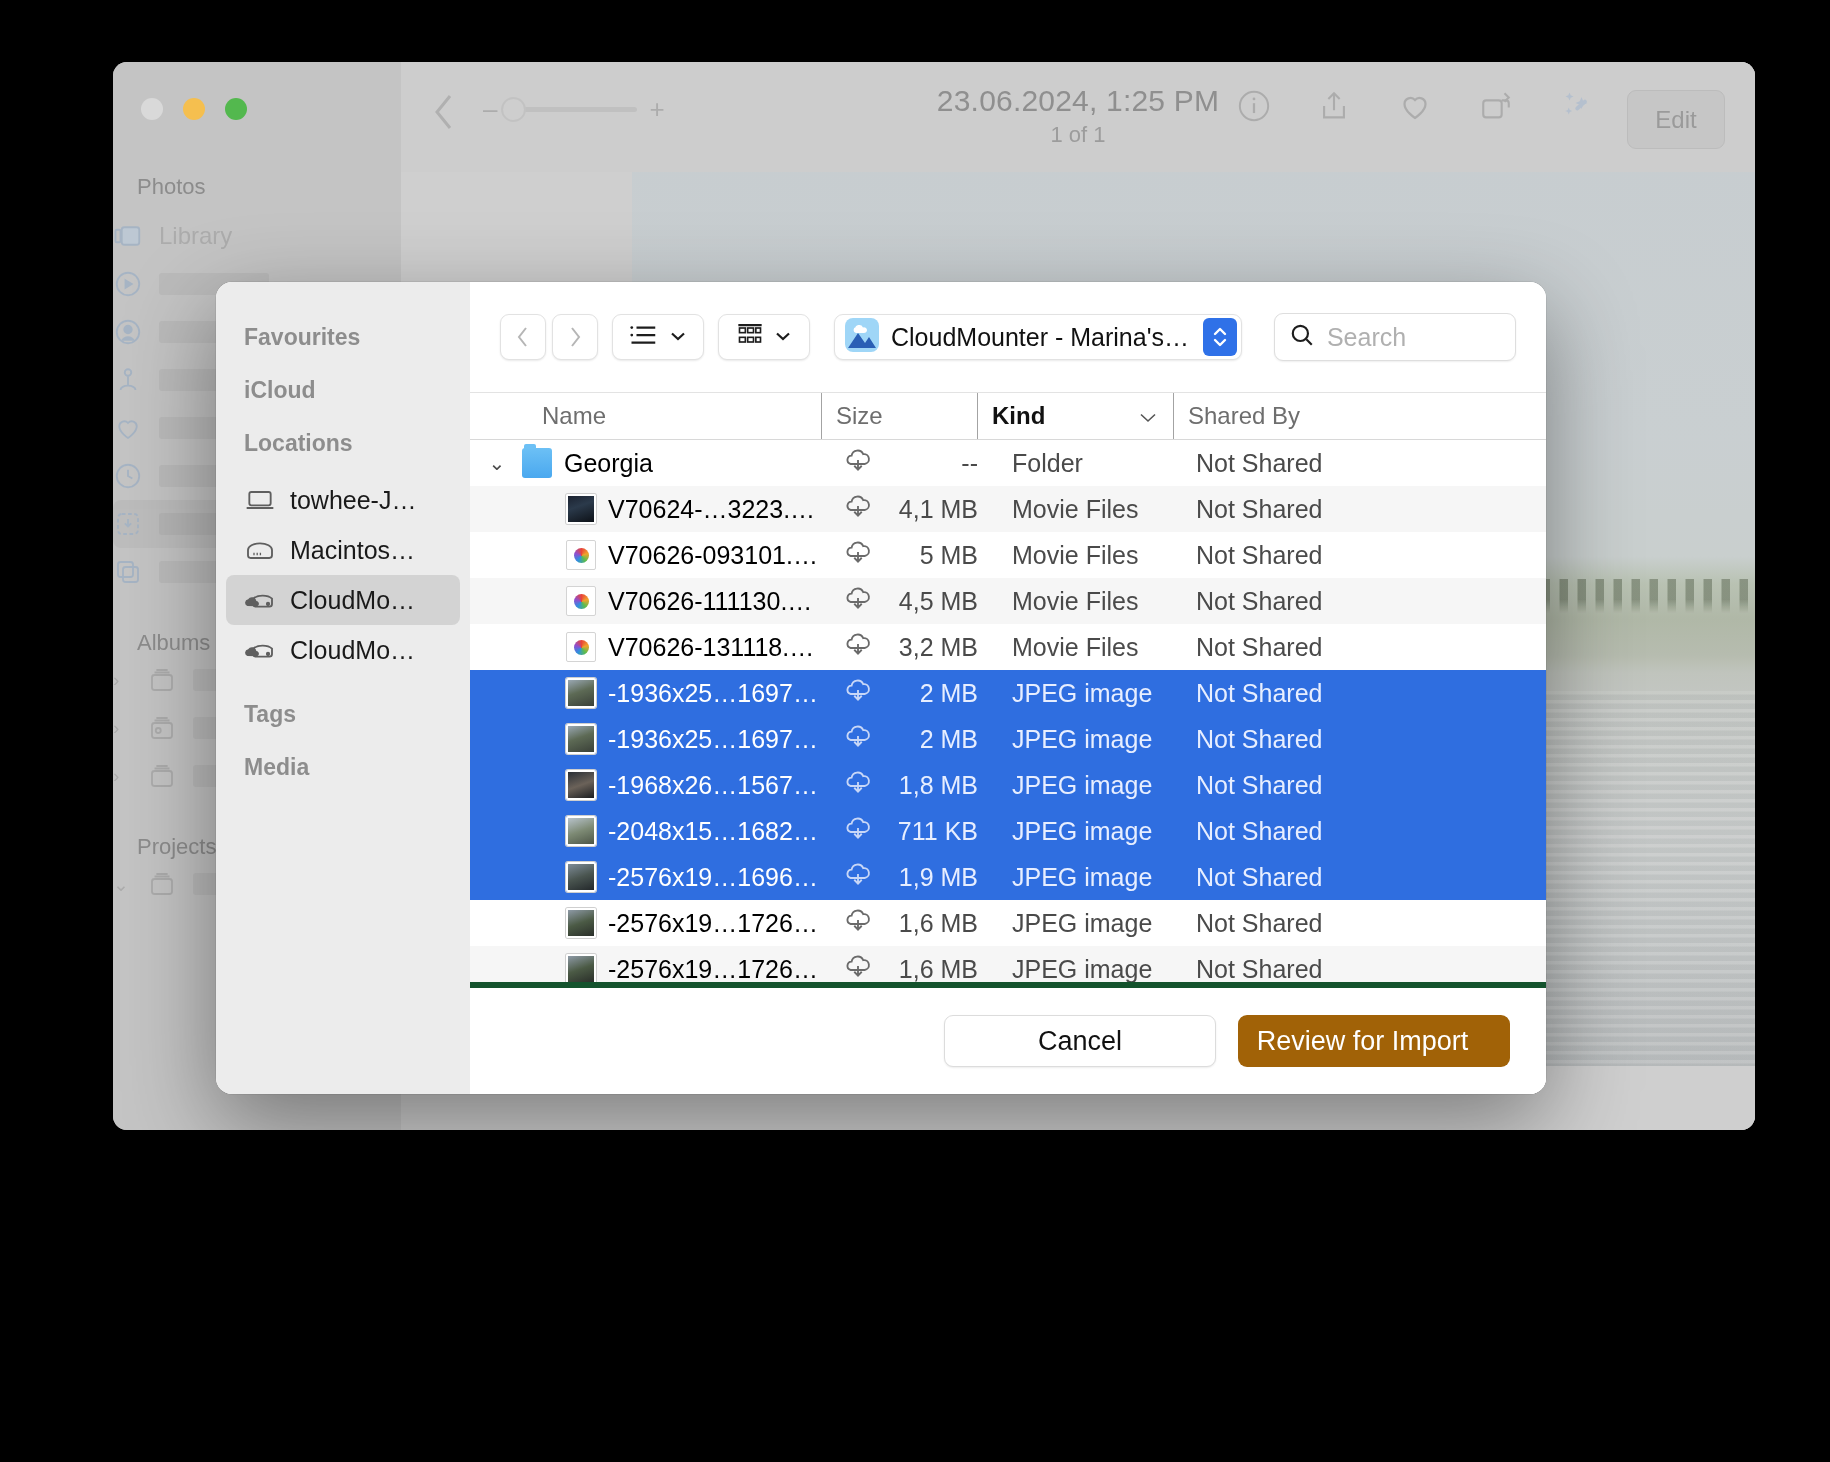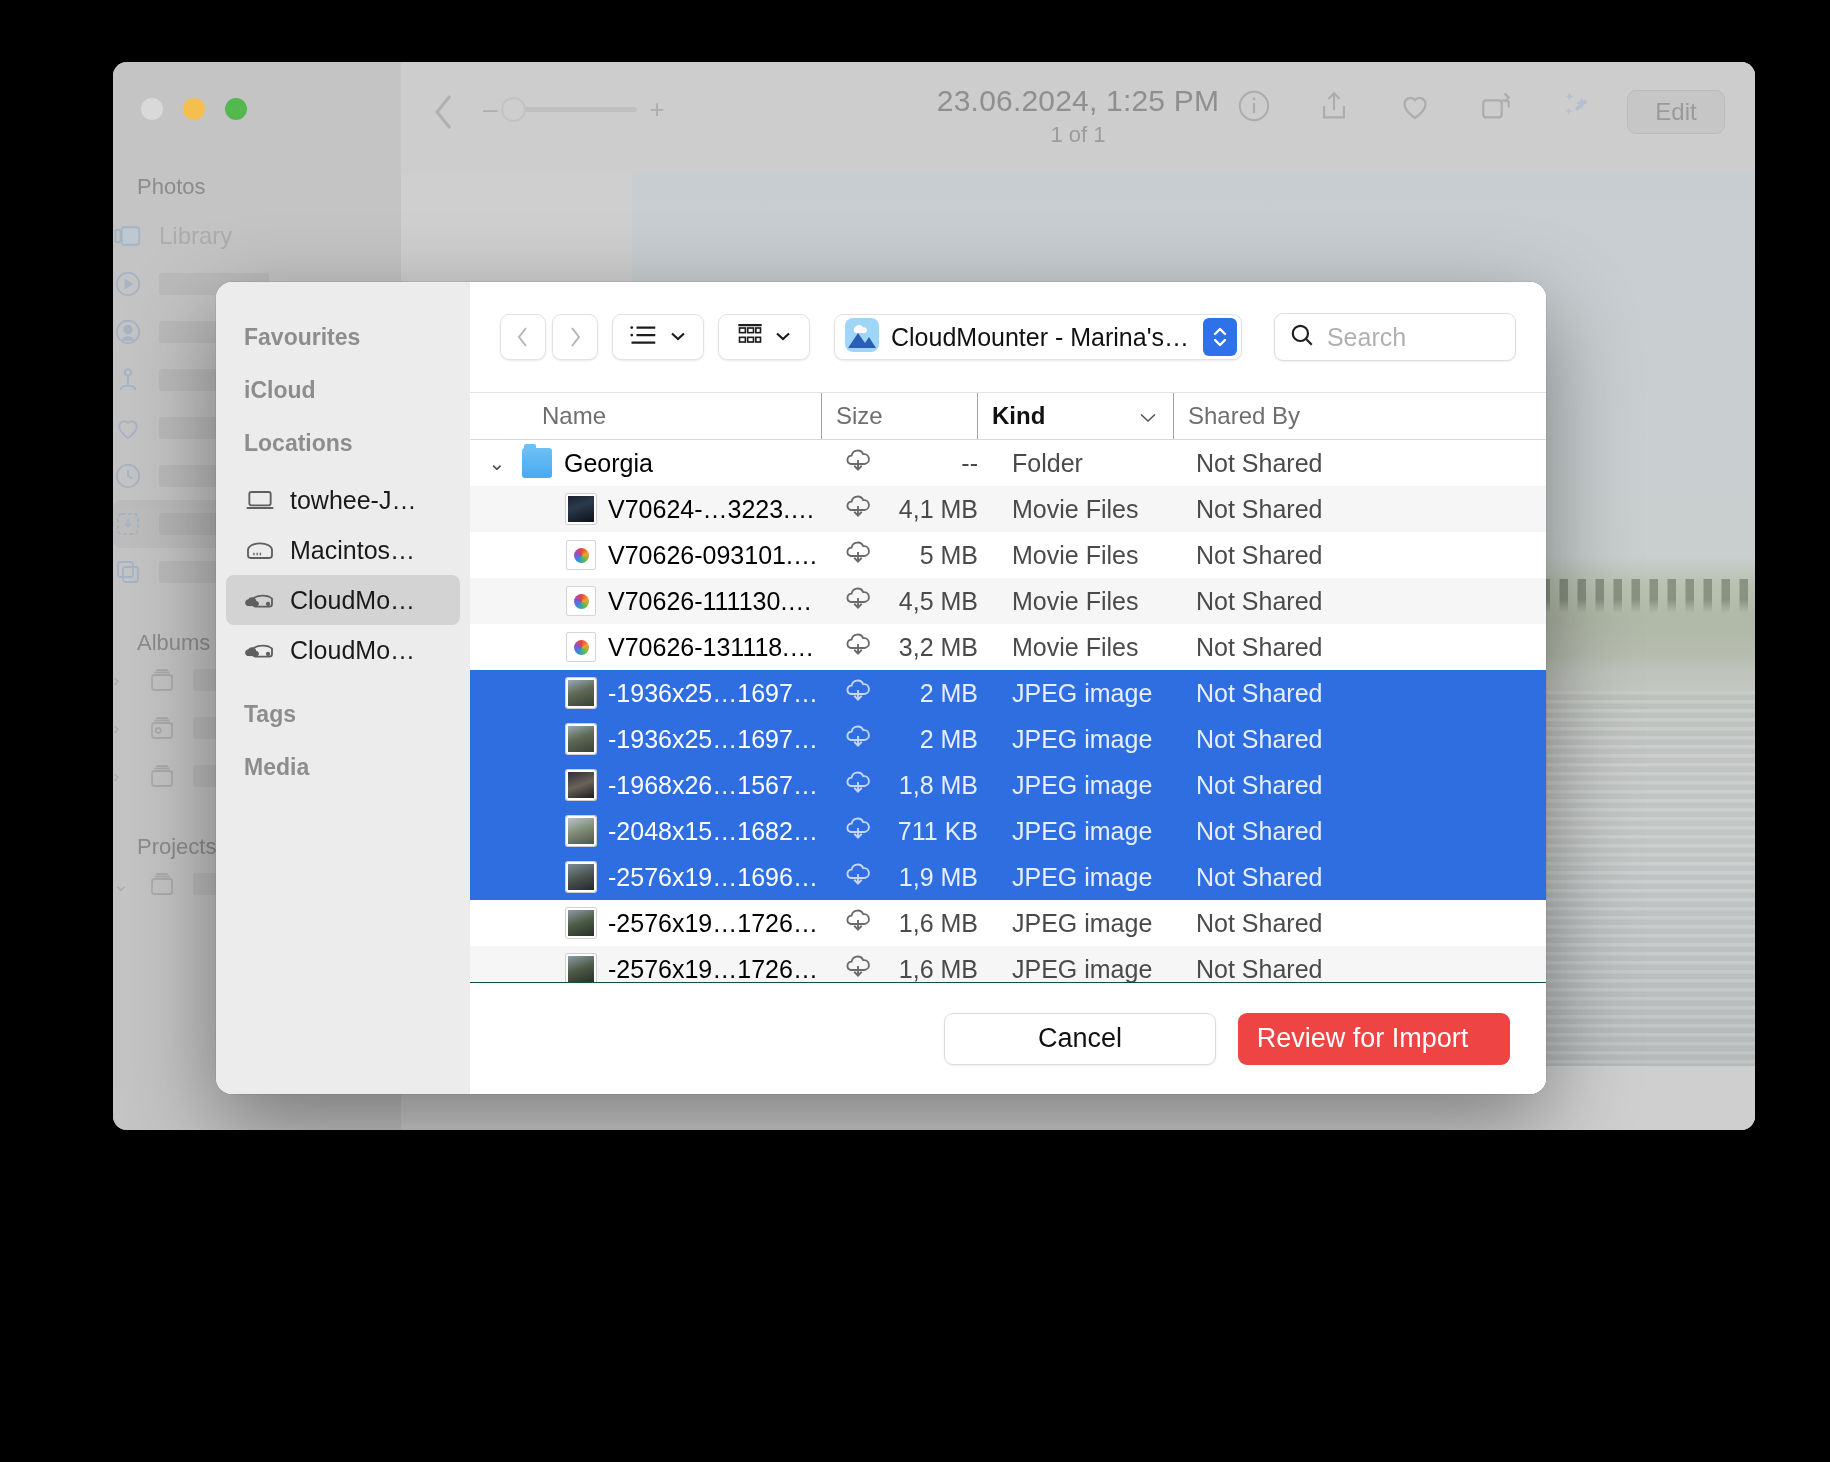--- a/index.html
+++ b/index.html
@@ -87,21 +87,21 @@
   .zs-minus, .zs-plus { color: #8d8d8d; font-size: 26px; line-height: 1; }
   .zs-track { position: relative; width: 128px; height: 5px; background: #b4b4b4; border-radius: 3px; }
   .zs-knob { position: absolute; left: -8px; top: -10px; width: 25px; height: 25px; border-radius: 50%; background: #cfcfcf; border: 2.5px solid #b9b9b9; }
   .pt-title { position: absolute; left: 0; right: 0; top: 22px; text-align: center; pointer-events: none; }
   .pt-date { font-size: 30px; color: #8f8f8f; letter-spacing: .2px; }
   .pt-count { font-size: 22px; color: #9c9c9c; margin-top: 4px; }
   .pt-icons { position: absolute; right: 160px; top: 26px; display: flex; gap: 46px; align-items: center; opacity: .5; }
   .pt-icon svg { display: block; }
   .pt-edit {
     position: absolute; right: 30px; top: 28px;
-    width: 98px; height: 44px; border-radius: 9px;
+    width: 98px; height: 59px; border-radius: 9px;
     background: #c6c6c6; border: 1px solid #bcbcbc;
     display: flex; align-items: center; justify-content: center;
     font-size: 24px; color: #9a9a9a;
   }
 
   
   .ps-header { font-size: 22px; font-weight: normal; color: #8c8c8c; padding: 0 0 0 24px; }
   .ps-row { display: flex; align-items: center; gap: 16px; height: 48px; opacity: .55; }
   .ps-row .ps-ic { width: 30px; height: 30px; flex: 0 0 30px; color: #8fa8c4; }
   .ps-row .ps-lb { font-size: 24px; color: #9a9a9a; }
@@ -231,30 +231,30 @@
   .th6 { background: linear-gradient(160deg,#7e8c98 0%,#4a5550 50%,#23282b 100%); }
 
   .dl-cloud { color: #6a6a6a; }
   .row.sel .dl-cloud { color: #c8d7f7; }
 
   
   .dlg-footer {
     height: 112px; flex: 0 0 112px;
     display: flex; align-items: center; justify-content: flex-end;
     gap: 22px; padding: 0 36px;
-    border-top: 1px solid #14532d;
+    border-top: 6px solid #14532d;
     background: #fff;
   }
   .btn {
     height: 52px; border-radius: 9px;
     display: flex; align-items: center; justify-content: center;
     font-size: 27px; padding: 0 30px;
   }
   .btn.secondary { background: #fff; border: 1px solid #dcdcdc; box-shadow: 0 1px 2px rgba(0,0,0,0.08); color: #111; min-width: 272px; }
-  .btn.primary { background: #ef4444; color: #fff; min-width: 272px; padding-left: 7px; }
+  .btn.primary { background: #a16207; color: #fff; min-width: 272px; padding-left: 7px; }
 </style>
 </head>
 <body>
 
 <div id="root">
 
   <div class="photos-window">
 
     <div class="photos-content">
       <div class="photos-canvas">

